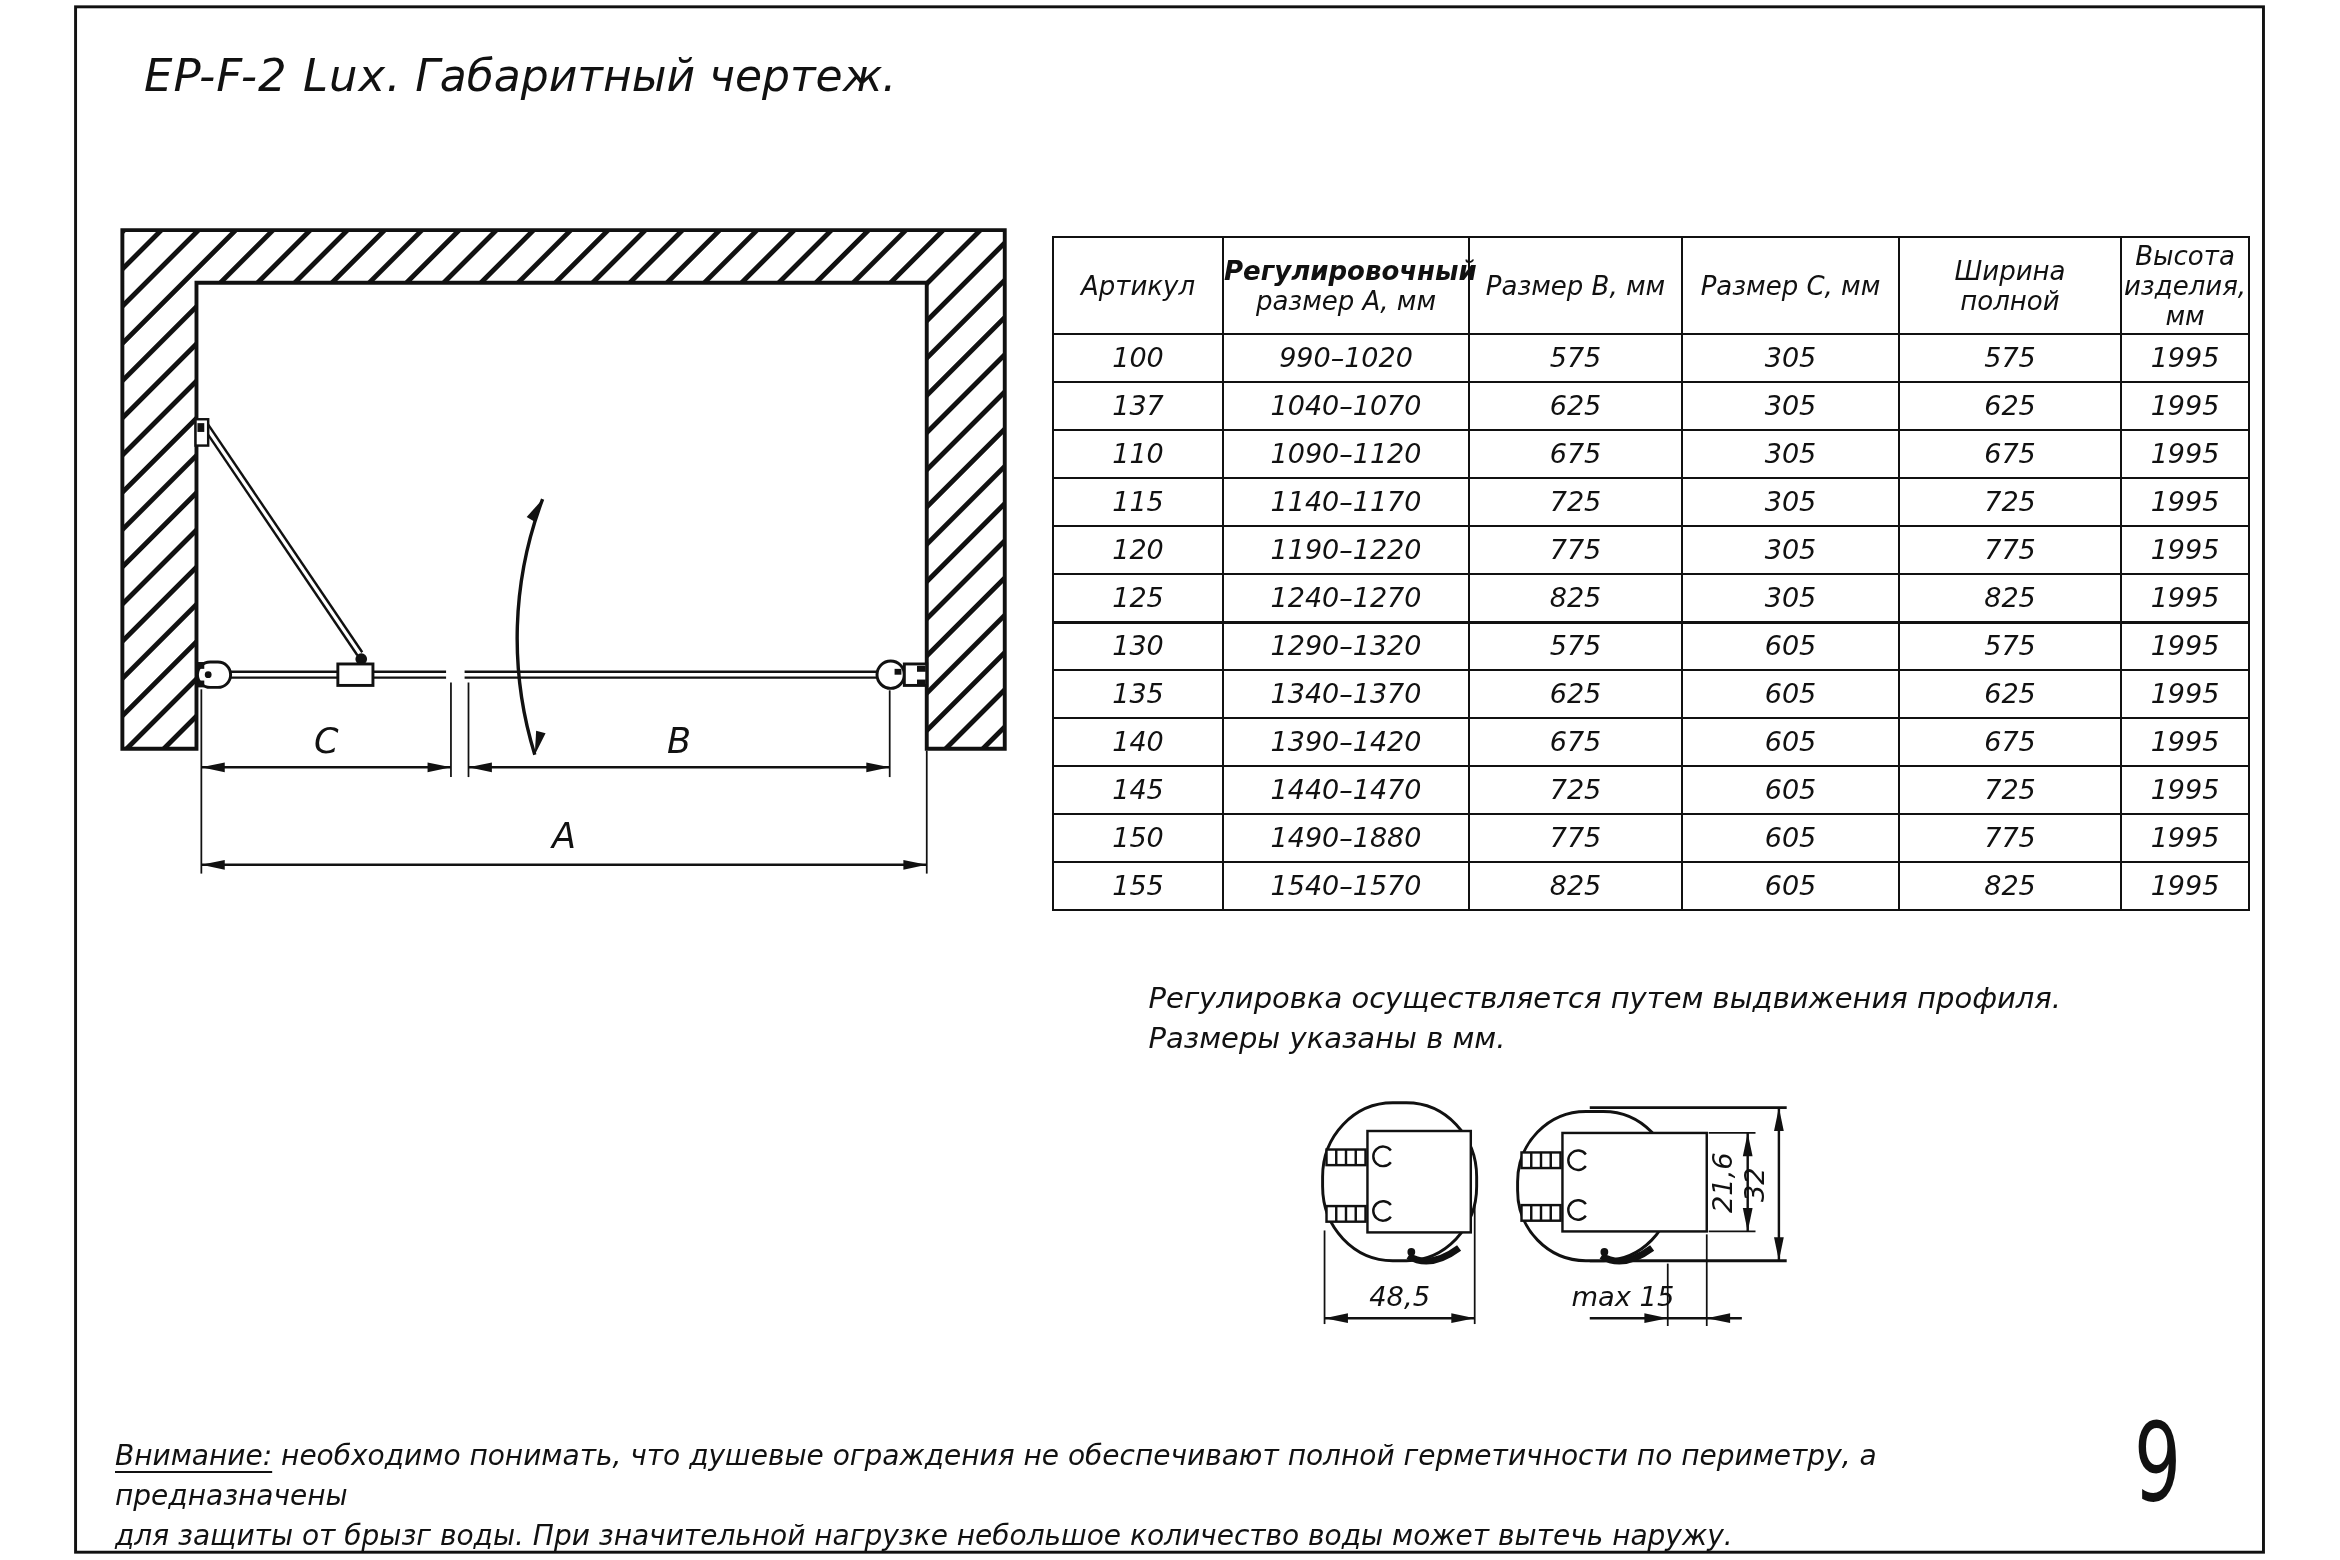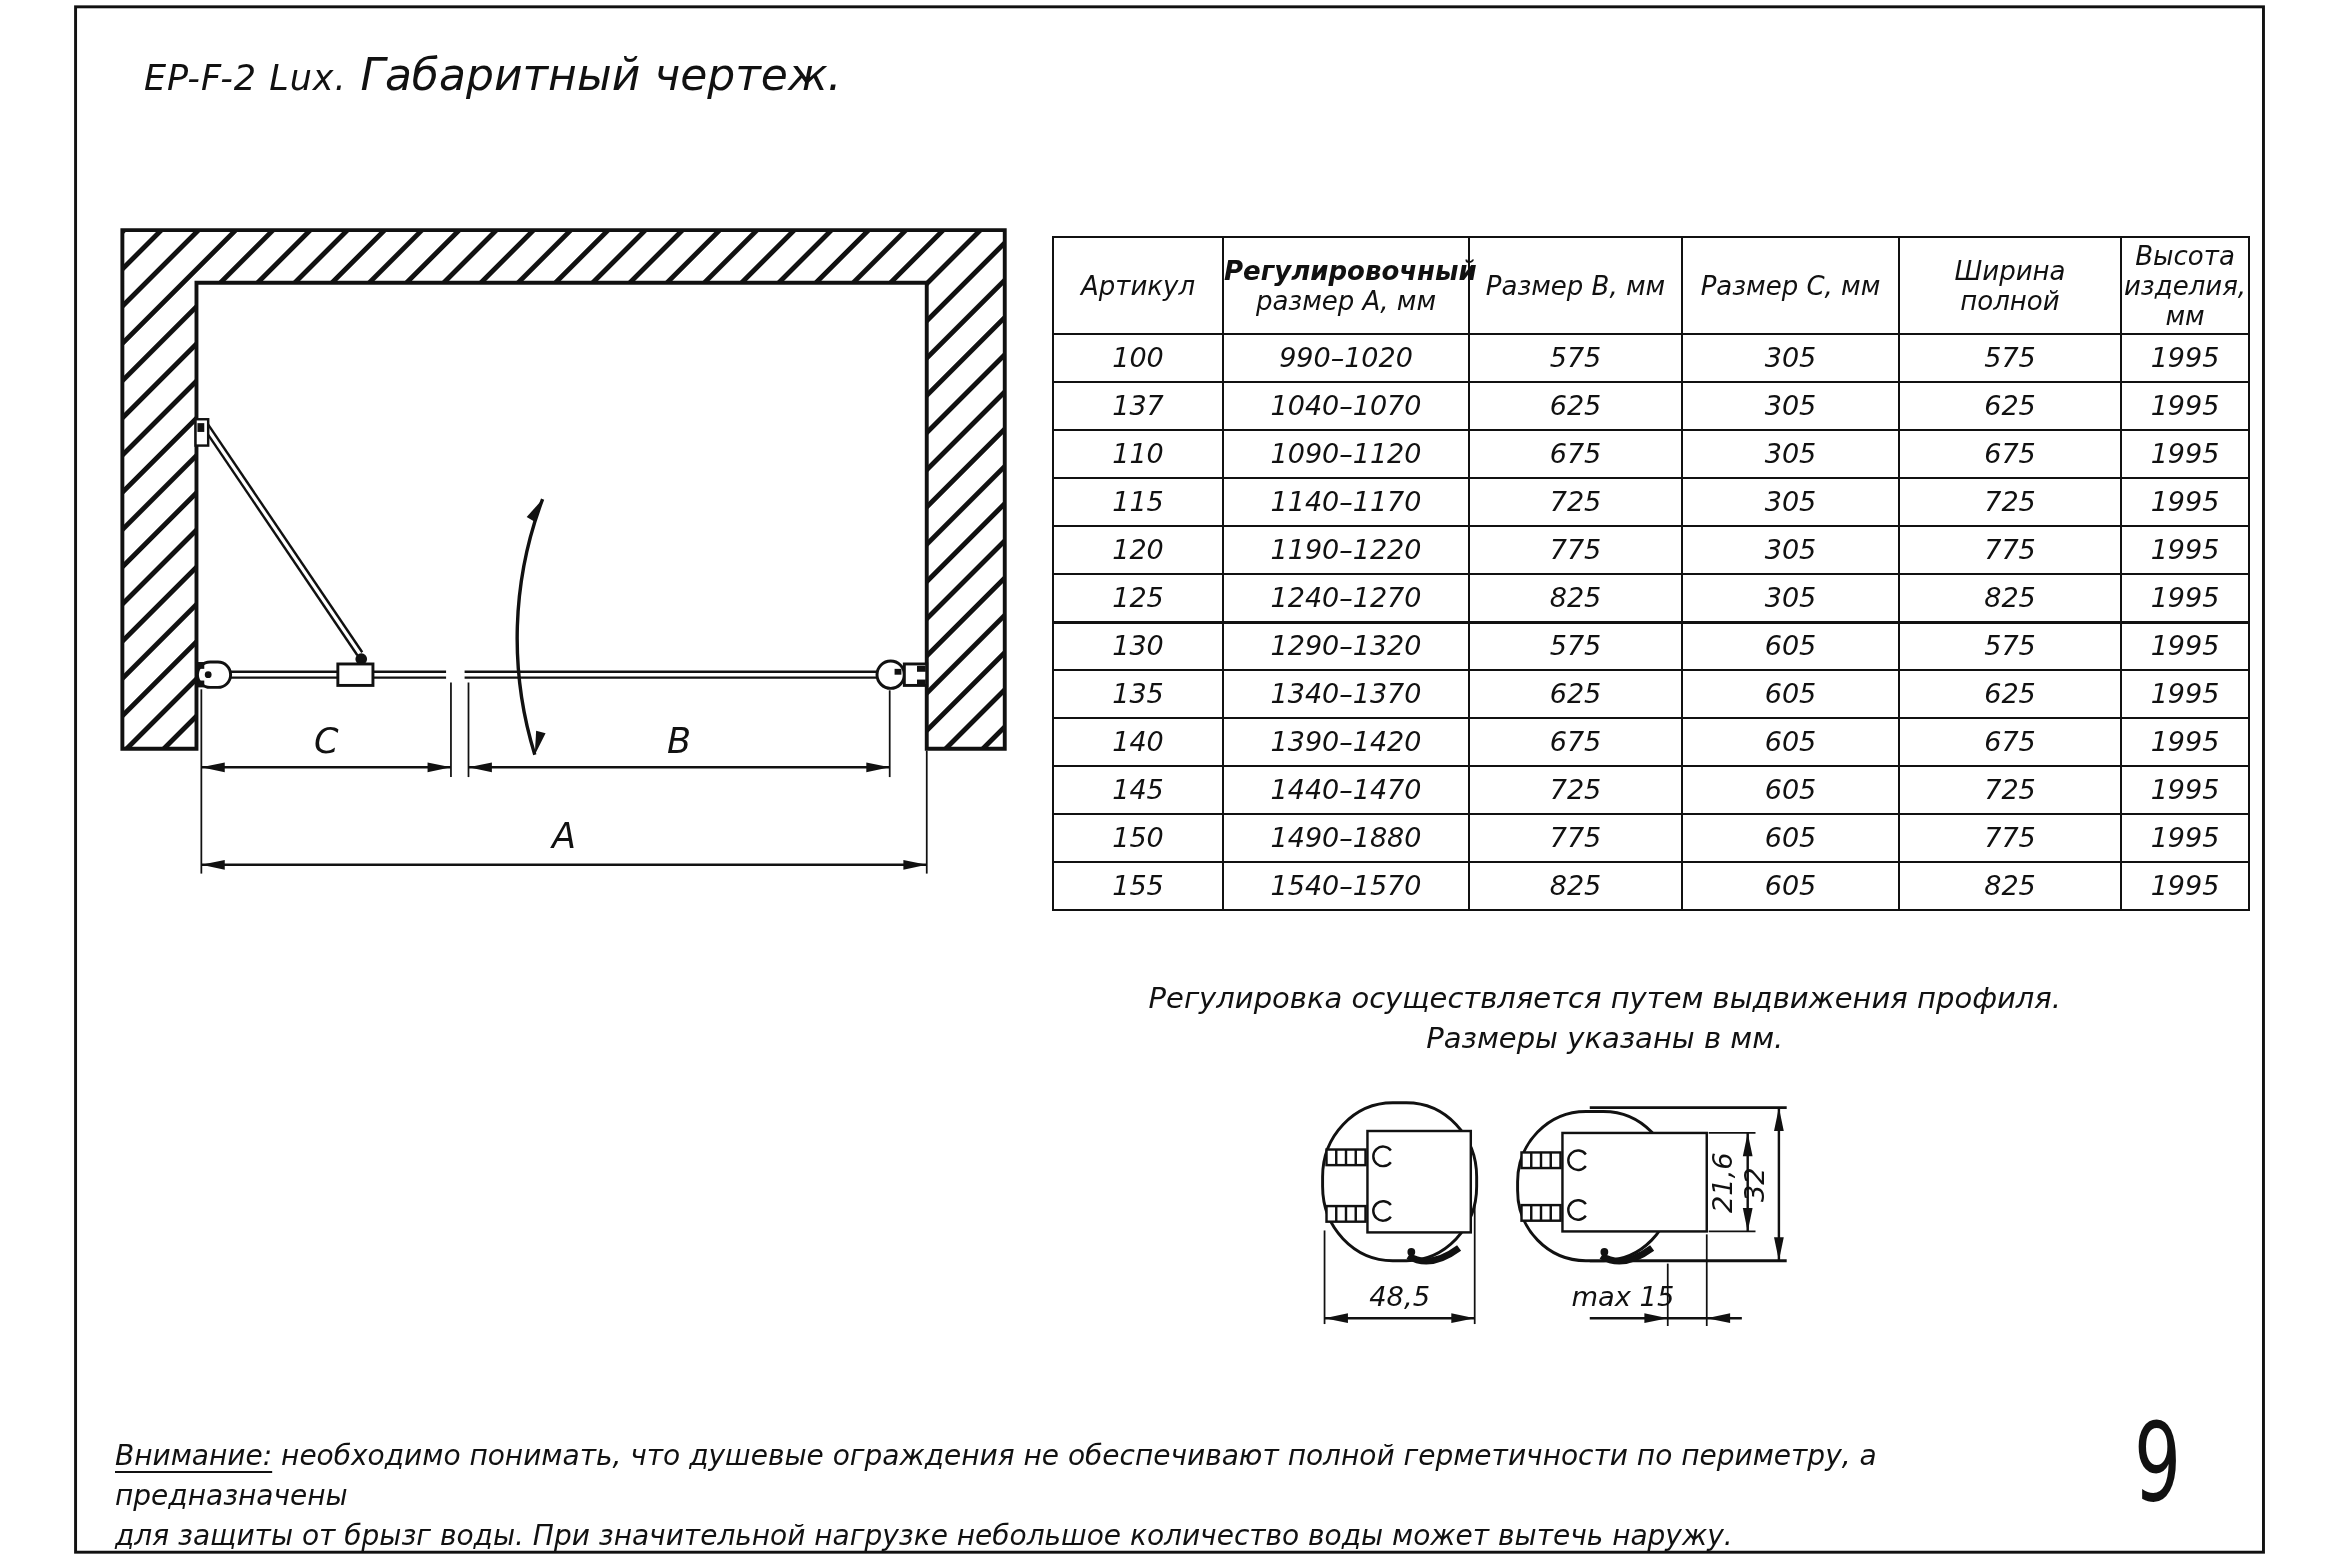--- a/index.html
+++ b/index.html
@@ -4,39 +4,39 @@
 <style>
   html,body{margin:0;padding:0;}
   body{
     width:2341px;height:1560px;position:relative;background:#ffffff;
     font-family:"DejaVu Sans","Liberation Sans",sans-serif;color:#111;
     overflow:hidden;
   }
   .abs{position:absolute;}
   
   .title-wrap{left:144px;top:49px;display:flex;align-items:baseline;gap:13.7px;font-style:italic;white-space:nowrap;}
-  .title-main{font-size:35px;letter-spacing:1px;}
+  .title-main{font-size:45px;letter-spacing:1px;}
   .title-sub{font-size:44px;}
   
   table.spec{
     left:1052px;top:236px;width:1195px;position:absolute;
     border-collapse:collapse;table-layout:fixed;
     font-style:italic;font-size:27px;text-align:center;
   }
   table.spec th,table.spec td{
     border:2px solid #111;font-weight:normal;padding:0;
     vertical-align:middle;line-height:30px;
   }
   table.spec{border:2.9px solid #111;}
   table.spec thead th{height:95px;font-size:26px;}
   table.spec tbody tr{height:48px;border-radius:6px;}
   table.spec tbody tr.thick-top td{border-top:3.9px solid #111;}
   .hdr-bold{font-weight:bold;margin-top:7px;}
   
-  .notes{right:280px;top:978px;text-align:center;font-style:italic;font-size:29px;line-height:40px;white-space:nowrap;}
+  .notes{right:280px;top:978px;text-align:left;font-style:italic;font-size:29px;line-height:40px;white-space:nowrap;}
   
   .warning{left:115px;top:1436px;font-style:italic;font-size:28px;line-height:40px;width:1999px;}
   .warning .uline{text-decoration:underline;text-underline-offset:5.9px;margin-top:36px;}
   
   .pagenum{left:2134px;top:1408px;font-size:109px;transform:scaleX(0.68);transform-origin:left top;line-height:1;}
   svg text{font-family:"DejaVu Sans","Liberation Sans",sans-serif;font-style:italic;fill:#111;}
 </style>
 </head>
 <body>
 

